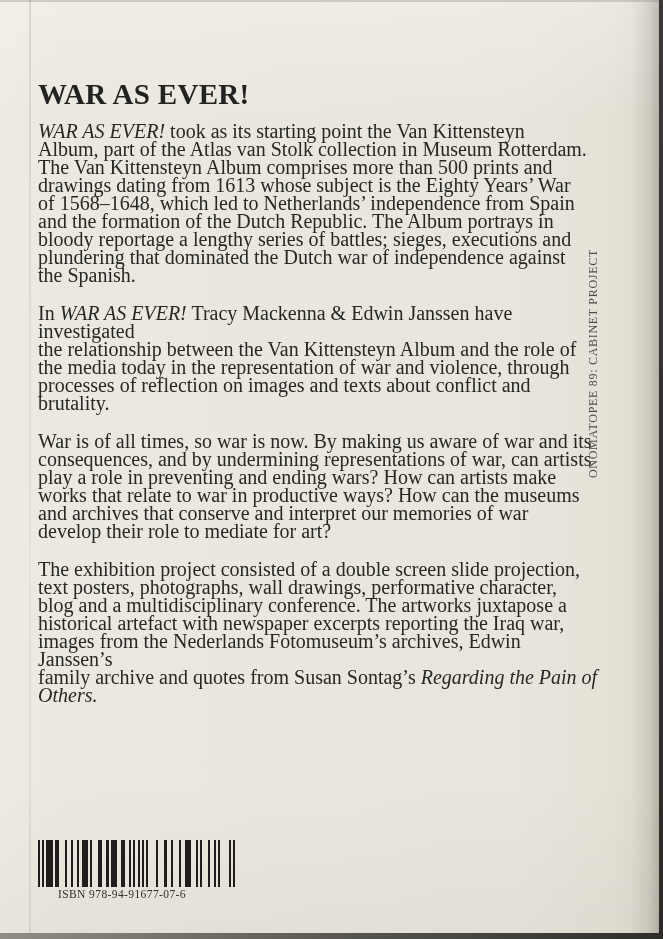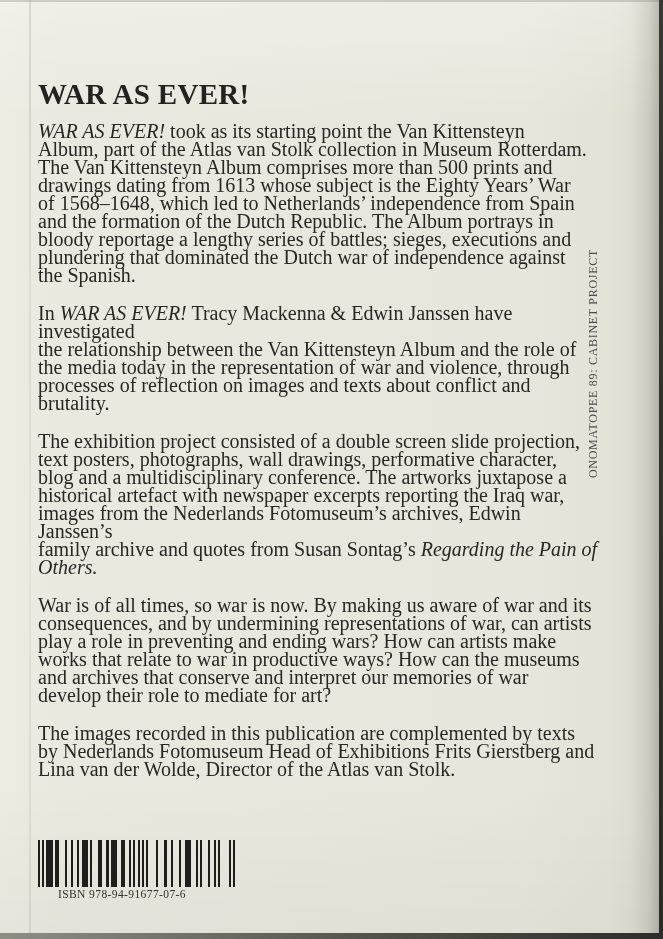--- a/index.html
+++ b/index.html
@@ -114,38 +114,35 @@
 bloody reportage a lengthy series of battles; sieges, executions and
 plundering that dominated the Dutch war of independence against
 the Spanish.</span></p>
 
     <p><span>In </span><i>WAR AS EVER!</i><span> Tracy Mackenna &amp; Edwin Janssen have investigated
 the relationship between the Van Kittensteyn Album and the role of
 the media today in the representation of war and violence, through
 processes of reflection on images and texts about conflict and
 brutality.</span></p>
 
+    <p><span>War is of all times, so war is now. By making us aware of war and its
+consequences, and by undermining representations of war, can artists
+play a role in preventing and ending wars? How can artists make
+works that relate to war in productive ways? How can the museums
+and archives that conserve and interpret our memories of war
+develop their role to mediate for art?</span></p>
+
     <p><span>The exhibition project consisted of a double screen slide projection,
 text posters, photographs, wall drawings, performative character,
 blog and a multidisciplinary conference. The artworks juxtapose a
 historical artefact with newspaper excerpts reporting the Iraq war,
 images from the Nederlands Fotomuseum’s archives, Edwin Janssen’s
 family archive and quotes from Susan Sontag’s </span><i>Regarding the Pain of
 Others.</i></p>
 
-    <p><span>War is of all times, so war is now. By making us aware of war and its
-consequences, and by undermining representations of war, can artists
-play a role in preventing and ending wars? How can artists make
-works that relate to war in productive ways? How can the museums
-and archives that conserve and interpret our memories of war
-develop their role to mediate for art?</span></p>
-
-    <p><span>The images recorded in this publication are complemented by texts
-by Nederlands Fotomuseum Head of Exhibitions Frits Gierstberg and
-Lina van der Wolde, Director of the Atlas van Stolk.</span></p>
   </div>
 
   <div class="spine-label">ONOMATOPEE 89: CABINET PROJECT</div>
 
   <div class="barcode-wrap">
     <svg class="barcode-svg" viewBox="0 0 95 47" preserveAspectRatio="none" shape-rendering="crispEdges">
         <rect x="0" y="0" width="1" height="47" fill="#1f1e1c"></rect>
         <rect x="2" y="0" width="1" height="47" fill="#1f1e1c"></rect>
         <rect x="4" y="0" width="1" height="47" fill="#1f1e1c"></rect>
         <rect x="5" y="0" width="1" height="47" fill="#1f1e1c"></rect>

